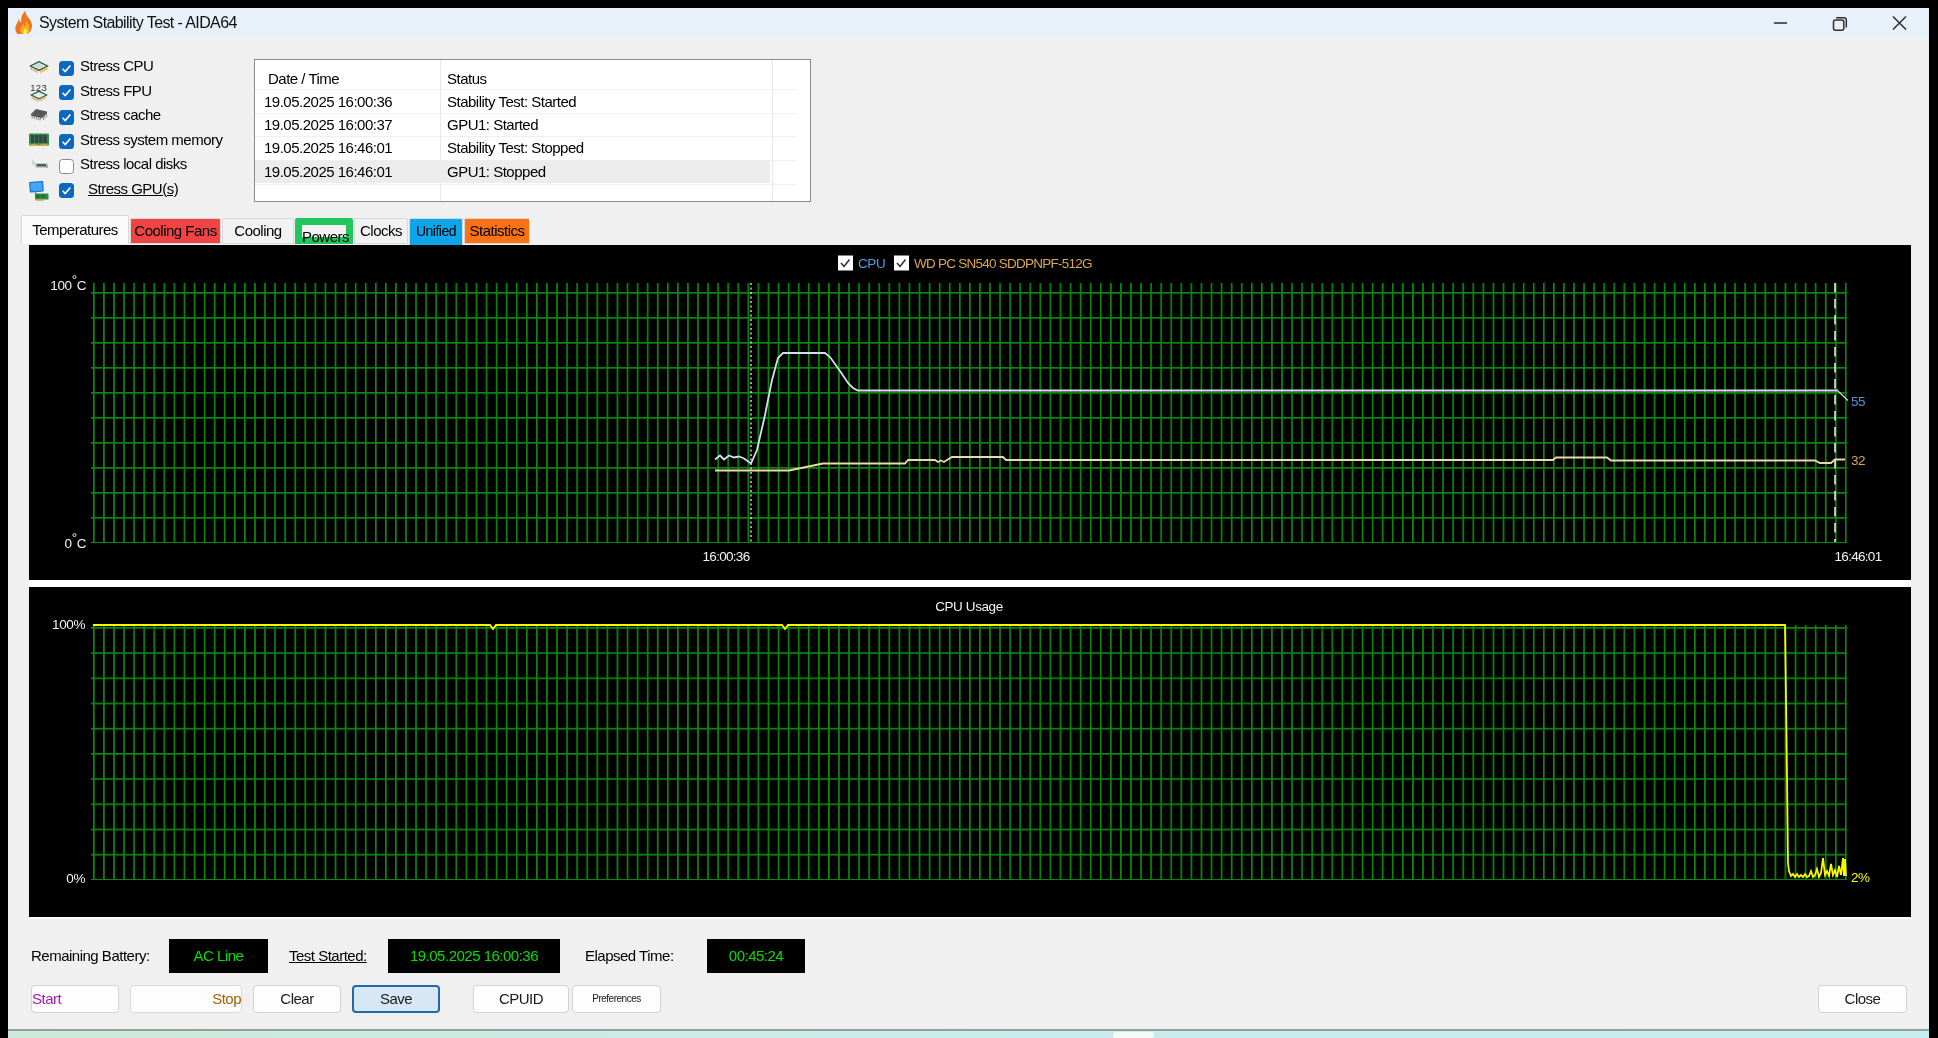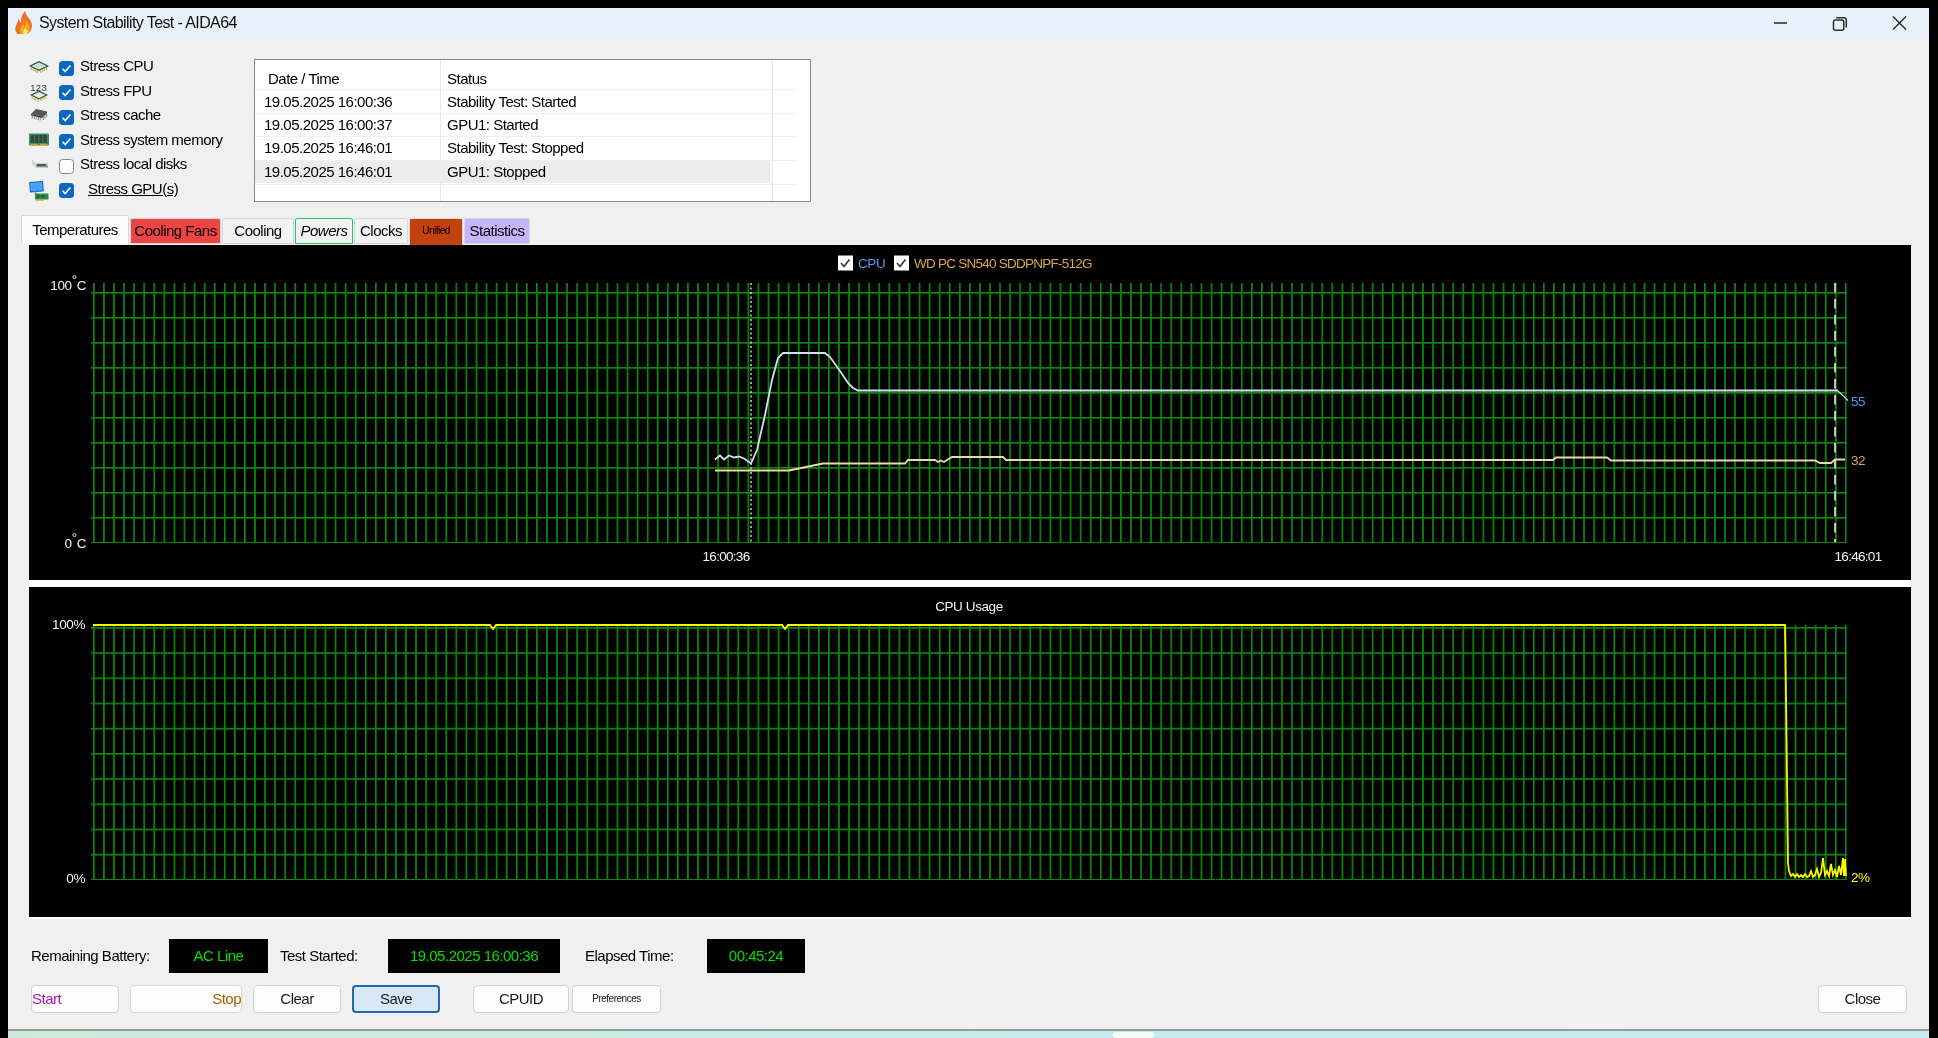--- a/index.html
+++ b/index.html
@@ -153,24 +153,24 @@
   <div class="lbl" style="left:192px;top:57px;">GPU1: Started</div>
   <div class="lbl" style="left:9px;top:80px;">19.05.2025 16:46:01</div>
   <div class="lbl" style="left:192px;top:80px;">Stability Test: Stopped</div>
   <div class="lbl" style="left:9px;top:103.5px;">19.05.2025 16:46:01</div>
   <div class="lbl" style="left:192px;top:103.5px;">GPU1: Stopped</div>
 </div>
 
 <div class="abs" style="left:21px;top:215px;width:108px;height:29px;background:#fbfbfb;border:1px solid #d8d8d8;border-bottom:none;box-sizing:border-box;font-size:15px;letter-spacing:-0.5px;text-align:center;line-height:28px;border-radius:2px 2px 0 0;">Temperatures</div>
 <div class="abs" style="left:130px;top:218px;width:91px;height:26px;background:#ef4444;border:1px solid #d8d8d8;box-sizing:border-box;font-size:15px;letter-spacing:-0.5px;text-align:center;line-height:24px;border-radius:2px 2px 0 0;">Cooling Fans</div>
 <div class="abs" style="left:222px;top:218px;width:72px;height:26px;background:#f2f2f2;border:1px solid #d8d8d8;box-sizing:border-box;font-size:15px;letter-spacing:-0.5px;text-align:center;line-height:24px;border-radius:2px 2px 0 0;">Cooling</div>
-<div class="abs" style="left:295px;top:218px;width:58px;height:26px;background:#f2f2f2;border:1px solid #22c55e;box-sizing:border-box;font-size:15px;letter-spacing:-0.5px;text-align:center;line-height:24px;border-radius:2px 2px 0 0;font-style:italic;">Powers</div>
+<div class="abs" style="left:295px;top:218px;width:58px;height:26px;background:#f2f2f2;border:7px solid #22c55e;box-sizing:border-box;font-size:15px;letter-spacing:-0.5px;text-align:center;line-height:24px;border-radius:2px 2px 0 0;">Powers</div>
 <div class="abs" style="left:354px;top:218px;width:54px;height:26px;background:#f2f2f2;border:1px solid #d8d8d8;box-sizing:border-box;font-size:15px;letter-spacing:-0.5px;text-align:center;line-height:24px;border-radius:2px 2px 0 0;">Clocks</div>
-<div class="abs" style="left:409px;top:218px;width:54px;height:34px;background:#c2410c;border:1px solid #d8d8d8;box-sizing:border-box;font-size:10px;letter-spacing:-0.5px;text-align:center;line-height:24px;border-radius:2px 2px 0 0;">Unified</div>
-<div class="abs" style="left:464px;top:218px;width:66px;height:26px;background:#c4b5fd;border:1px solid #d8d8d8;box-sizing:border-box;font-size:15px;letter-spacing:-0.5px;text-align:center;line-height:24px;border-radius:2px 2px 0 0;">Statistics</div>
+<div class="abs" style="left:409px;top:218px;width:54px;height:34px;background:#0ea5e9;border:1px solid #d8d8d8;box-sizing:border-box;font-size:14px;letter-spacing:-0.5px;text-align:center;line-height:24px;border-radius:2px 2px 0 0;">Unified</div>
+<div class="abs" style="left:464px;top:218px;width:66px;height:26px;background:#f97316;border:1px solid #d8d8d8;box-sizing:border-box;font-size:15px;letter-spacing:-0.5px;text-align:center;line-height:24px;border-radius:2px 2px 0 0;">Statistics</div>
 
 <div class="abs" style="left:29px;top:245px;width:1882px;height:335px;background:#000;"></div>
 <svg class="abs" style="left:29px;top:245px;" width="1882" height="335" viewBox="0 0 1882 335">
 <defs>
 <pattern id="vg1" x="64" y="0" width="10.069" height="335" patternUnits="userSpaceOnUse">
   <rect x="0" y="0" width="1.7" height="335" fill="#0c870c"></rect>
 </pattern>
 <pattern id="hg1" x="0" y="47" width="1882" height="25" patternUnits="userSpaceOnUse">
   <rect x="0" y="0" width="1882" height="1.7" fill="#0c870c"></rect>
 </pattern>
@@ -218,21 +218,21 @@
 <text x="940" y="24" font-size="13.5" letter-spacing="-0.4" fill="#f2f2f2" text-anchor="middle">CPU Usage</text>
 <text x="56" y="42" font-size="13.5" letter-spacing="-0.4" fill="#f2f2f2" text-anchor="end">100%</text>
 <text x="56" y="296" font-size="13.5" letter-spacing="-0.4" fill="#f2f2f2" text-anchor="end">0%</text>
 <path d="M64 38 H461 l3 4 3 -4 H753 l3 4 3 -4 H1756 L1757 110 1758 190 1759 276 1760 284 1762 289 1764 287 1766 290 1768 287 1770 290 1772 288 1774 290 1776 287 1778 290 1780 289 1782 284 1784 290 1786 288 1788 282 1790 290 1792 286 1794 271 1796 288 1798 284 1800 289 1802 277 1804 288 1806 283 1808 290 1810 279 1812 288 1814 271 1815 289 1816 272 1817 289" fill="none" stroke="#fdf800" stroke-width="1.8"></path>
 <text x="1822" y="295" font-size="13.5" letter-spacing="-0.4" fill="#fdf800">2%</text>
 </svg>
 <div class="abs" style="left:29px;top:917px;width:1882px;height:2px;background:#fff;"></div>
 
 <div class="lbl" style="left:31px;top:948px;">Remaining Battery:</div>
 <div class="abs" style="left:169px;top:939px;width:99px;height:34px;background:#000;color:#00e000;font-size:15px;letter-spacing:-0.5px;line-height:34px;text-align:center;">AC Line</div>
-<div class="lbl" style="left:280px;top:948px;">Test Started:</div>
+<div class="lbl" style="left:289px;top:948px;text-decoration:underline;">Test Started:</div>
 <div class="abs" style="left:388px;top:939px;width:172px;height:34px;background:#000;color:#00e000;font-size:15px;letter-spacing:-0.5px;line-height:34px;text-align:center;">19.05.2025 16:00:36</div>
 <div class="lbl" style="left:585px;top:948px;">Elapsed Time:</div>
 <div class="abs" style="left:691px;top:939px;width:98px;height:34px;background:#000;color:#00e000;font-size:15px;letter-spacing:-0.5px;line-height:34px;text-align:center;margin-left:16px;">00:45:24</div>
 
 <div class="abs" style="left:31px;top:985px;width:88px;height:28px;box-sizing:border-box;font-size:15px;letter-spacing:-0.5px;border-radius:4px;background:#fdfdfd;border:1px solid #d2d2d2;color:#a21caf;line-height:26px;">Start</div>
 <div class="abs" style="left:130px;top:985px;width:112px;height:28px;box-sizing:border-box;text-align:right;font-size:15px;letter-spacing:-0.5px;border-radius:4px;background:#fdfdfd;border:1px solid #d9d9d9;color:#a16207;line-height:26px;">Stop</div>
 <div class="abs" style="left:253px;top:985px;width:88px;height:28px;box-sizing:border-box;text-align:center;font-size:15px;letter-spacing:-0.5px;border-radius:4px;background:#fdfdfd;border:1px solid #d2d2d2;color:#1a1a1a;line-height:26px;">Clear</div>
 <div class="abs" style="left:352px;top:985px;width:88px;height:28px;box-sizing:border-box;text-align:center;font-size:15px;letter-spacing:-0.5px;border-radius:4px;background:#d7e7f5;border:2px solid #2268ae;color:#1a1a1a;line-height:24px;">Save</div>
 <div class="abs" style="left:473px;top:985px;width:96px;height:28px;box-sizing:border-box;text-align:center;font-size:15px;letter-spacing:-0.5px;border-radius:4px;background:#fdfdfd;border:1px solid #d2d2d2;color:#1a1a1a;line-height:26px;">CPUID</div>
 <div class="abs" style="left:572px;top:985px;width:89px;height:28px;box-sizing:border-box;text-align:center;font-size:10px;letter-spacing:-0.5px;border-radius:4px;background:#fdfdfd;border:1px solid #d2d2d2;color:#1a1a1a;line-height:26px;">Preferences</div>

